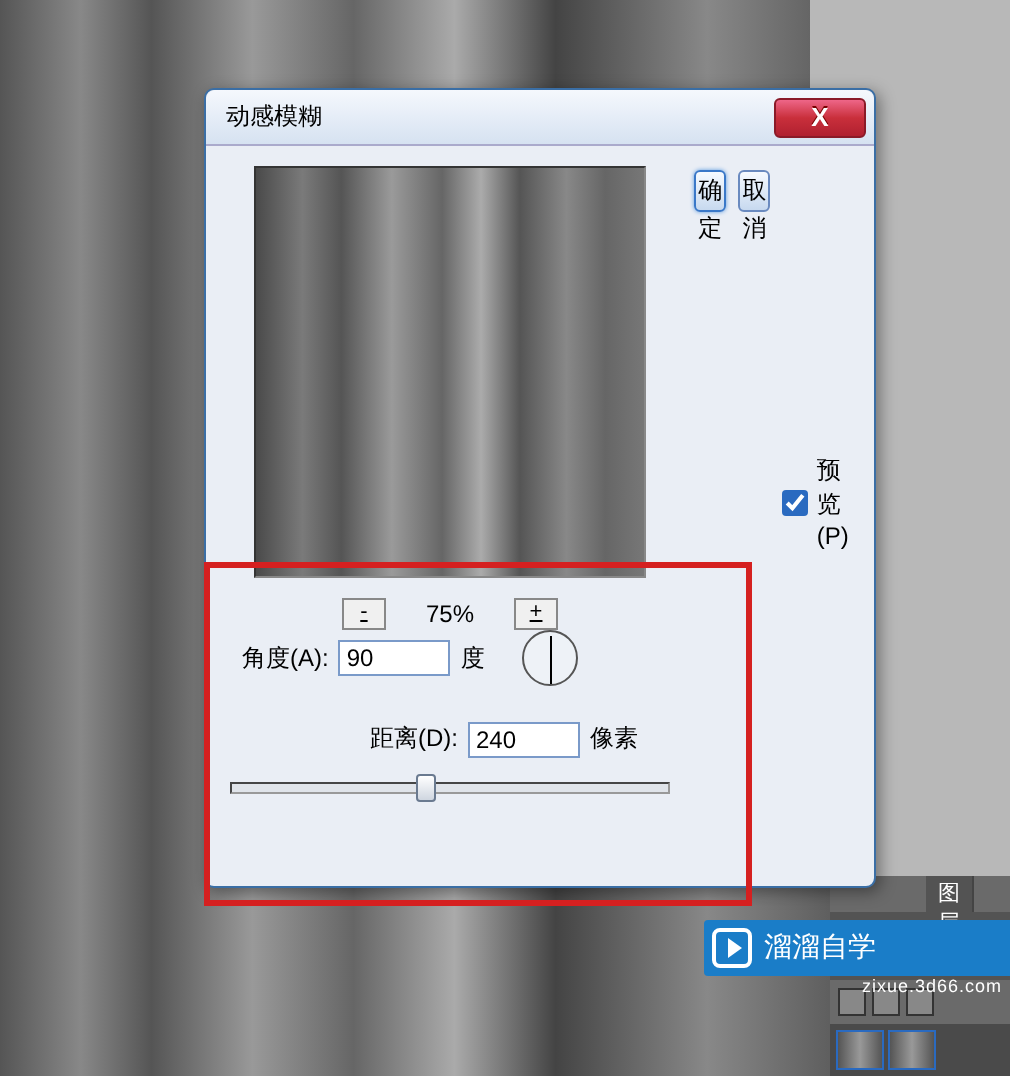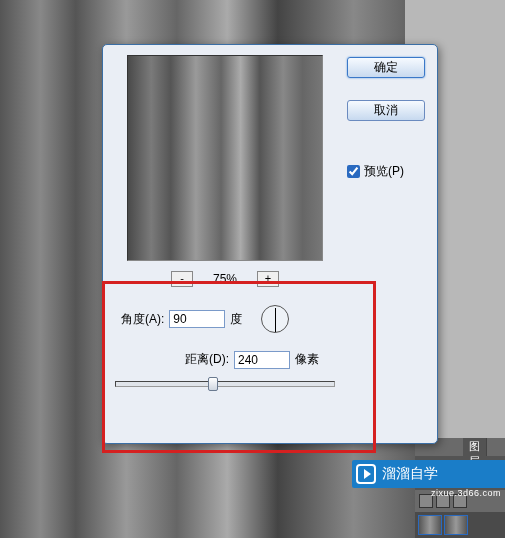--- a/index.html
+++ b/index.html
@@ -89,21 +89,21 @@
       text-align: center;
       line-height: 12px;
       font-size: 11px;
       text-decoration: underline;
     }
     .zoom-label { font-size: 12px; }
     .angle-row {
       display: flex;
       align-items: center;
       gap: 5px;
-      margin-top: 18px;
+      margin-top: 0;
       padding-left: 6px;
     }
     .num-input {
       width: 56px;
       height: 18px;
       border: 1px solid #7a9ac9;
       background: #fff;
       padding: 0 3px;
       font-size: 12px;
     }
@@ -148,22 +148,22 @@
       left: 42%;
       width: 10px;
       height: 14px;
       background: linear-gradient(180deg,#fff,#cfd6e0);
       border: 1px solid #6a7a90;
       border-radius: 2px;
     }
     .right-col {
       width: 84px;
       display: flex;
-      flex-direction: column;
-      gap: 22px;
+      flex-direction: row;
+      gap: 6px;
       padding-top: 2px;
     }
     .dlg-btn {
       height: 21px;
       border: 1px solid #6a8abf;
       border-radius: 3px;
       background: linear-gradient(180deg,#f6faff 0%, #dfeaf7 50%, #c7d9ef 100%);
       font-size: 12px;
       text-align: center;
       line-height: 19px;
@@ -282,20 +282,26 @@
       border: 1px solid #2a6ac0;
       background: linear-gradient(90deg,#555,#999,#555);
     }
   </style>
 </head>
 <body>
 
 <div class="bg-right"></div>
 
 <div class="dialog">
+  <div class="titlebar">
+    <span class="titlebar-title">动感模糊</span>
+    <div class="close-btn">
+      <span>X</span>
+    </div>
+  </div>
   <div class="body">
     <div class="left-col">
       <div class="preview-box"></div>
       <div class="zoom-row">
         <div class="zoom-btn">-</div>
         <span class="zoom-label">75%</span>
         <div class="zoom-btn">+</div>
       </div>
       <div class="angle-row">
         <span>角度(A):</span>

